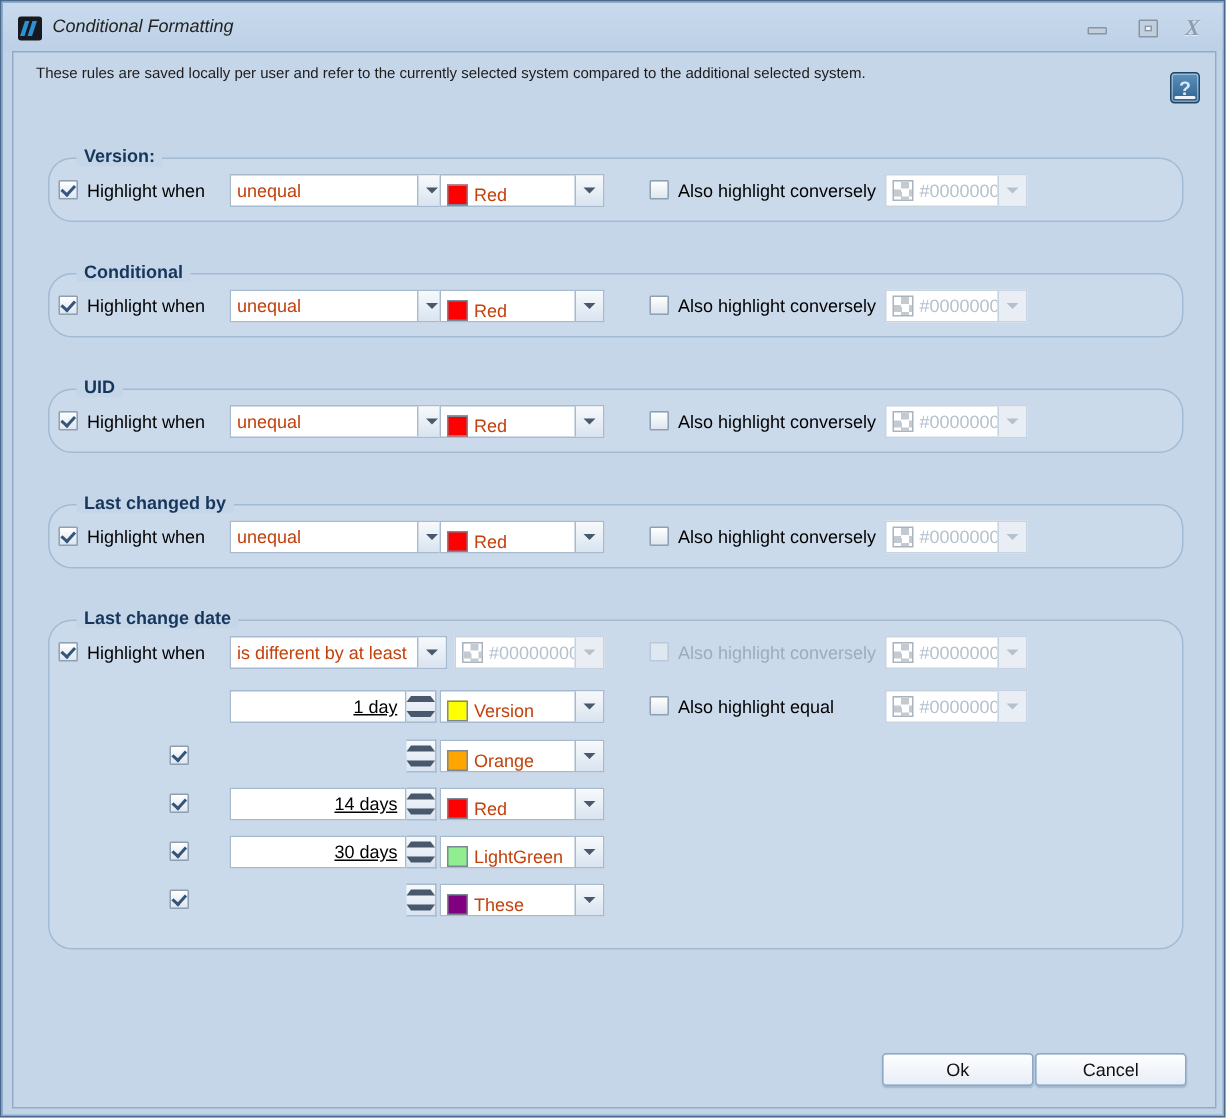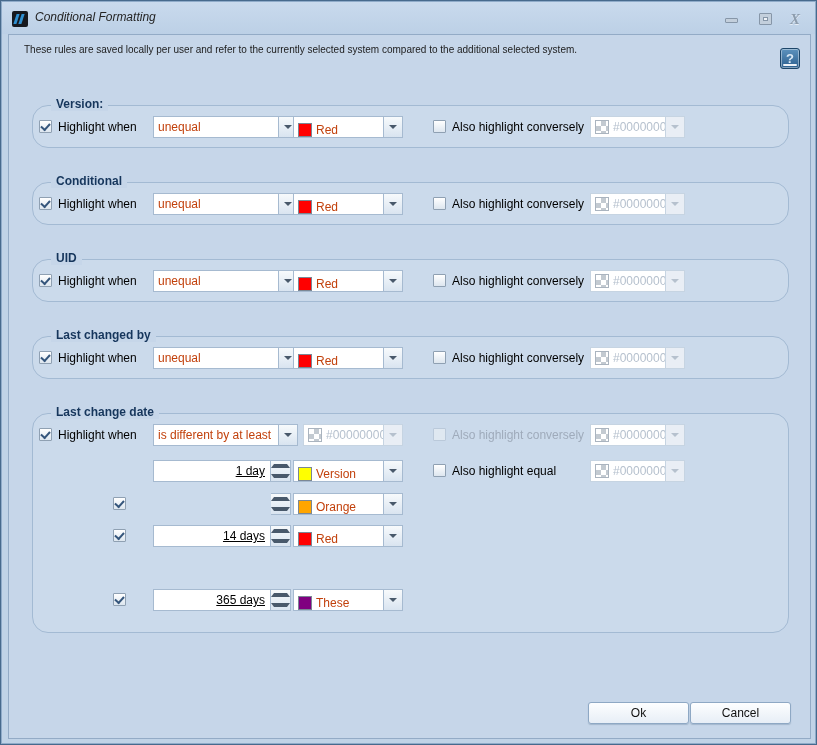--- a/index.html
+++ b/index.html
@@ -308,24 +308,42 @@
         </span>
         <div class="combo ccombo">
           <span class="swatch" style="background: rgb(255, 0, 0);"></span>
           <span class="txt">Red</span>
           <span class="btn">
               <span class="arrow"></span>
             </span>
         </div>
       </div>
 
+      <div class="row" style="top:143px;">
+        <span class="cb cb3 checked"></span>
+        <input class="numfield" value="30 days" style="">
+        <span class="spin">
+          <span>
+              <span class="tri-up"></span>
+            </span>
+          <span>
+              <span class="tri-dn"></span>
+            </span>
+        </span>
+        <div class="combo ccombo">
+          <span class="swatch" style="background: rgb(144, 238, 144);"></span>
+          <span class="txt">LightGreen</span>
+          <span class="btn">
+              <span class="arrow"></span>
+            </span>
+        </div>
+      </div>
 
       <div class="row" style="top:175px;">
         <span class="cb cb3 checked"></span>
-        <input class="numfield" value="365 days" style="">
         <span class="spin">
           <span>
               <span class="tri-up"></span>
             </span>
           <span>
               <span class="tri-dn"></span>
             </span>
         </span>
         <div class="combo ccombo">
           <span class="swatch" style="background: rgb(128, 0, 128);"></span>

